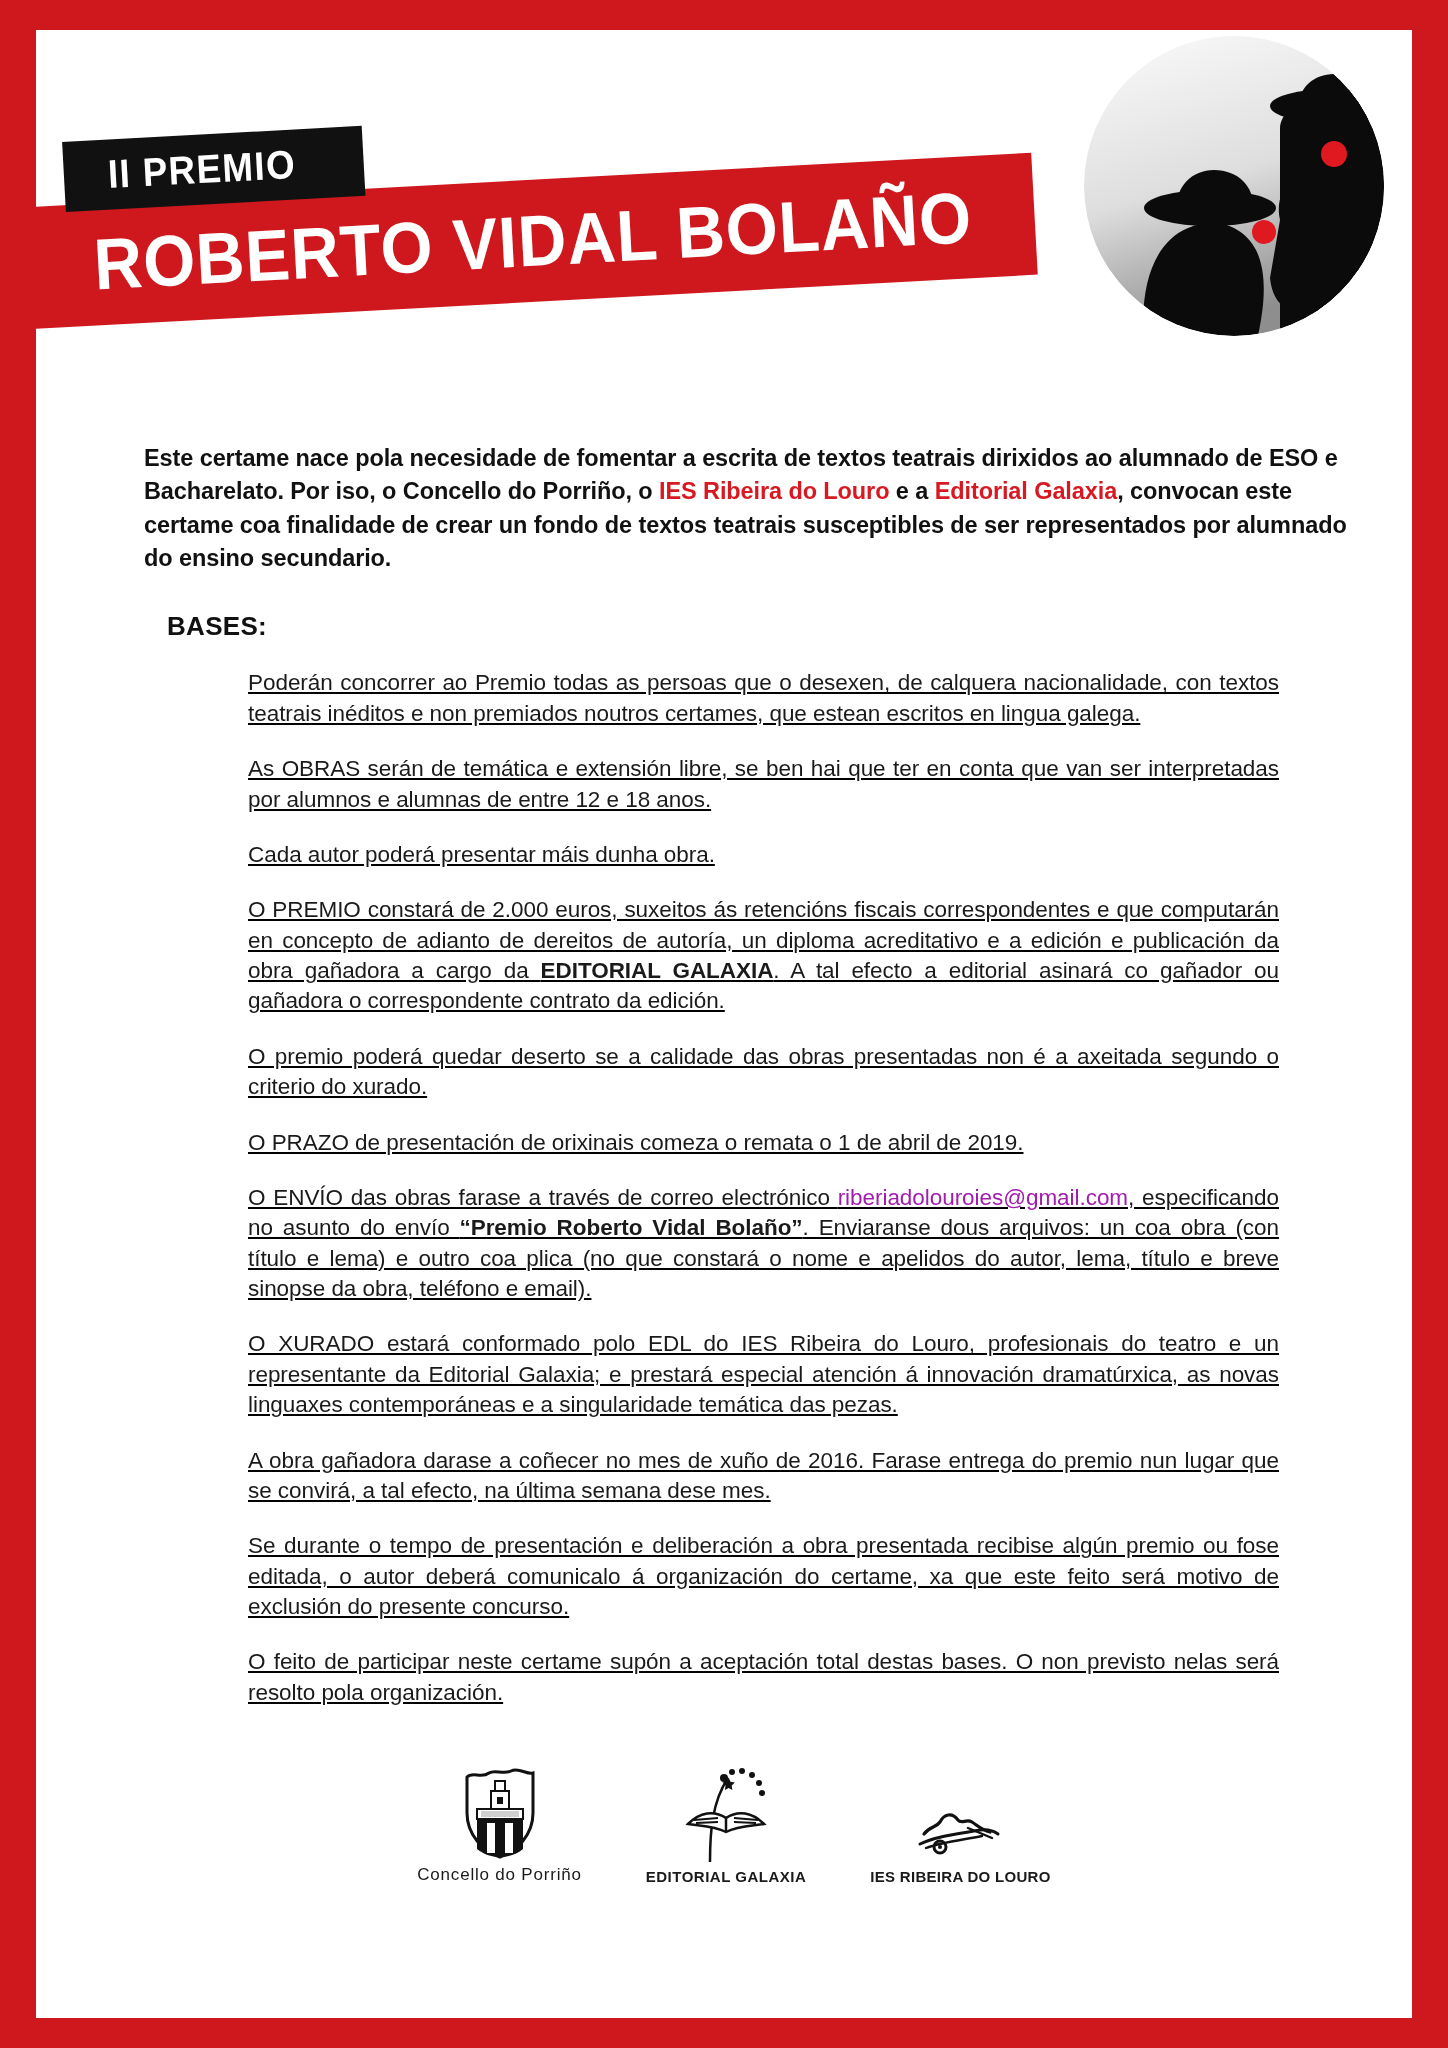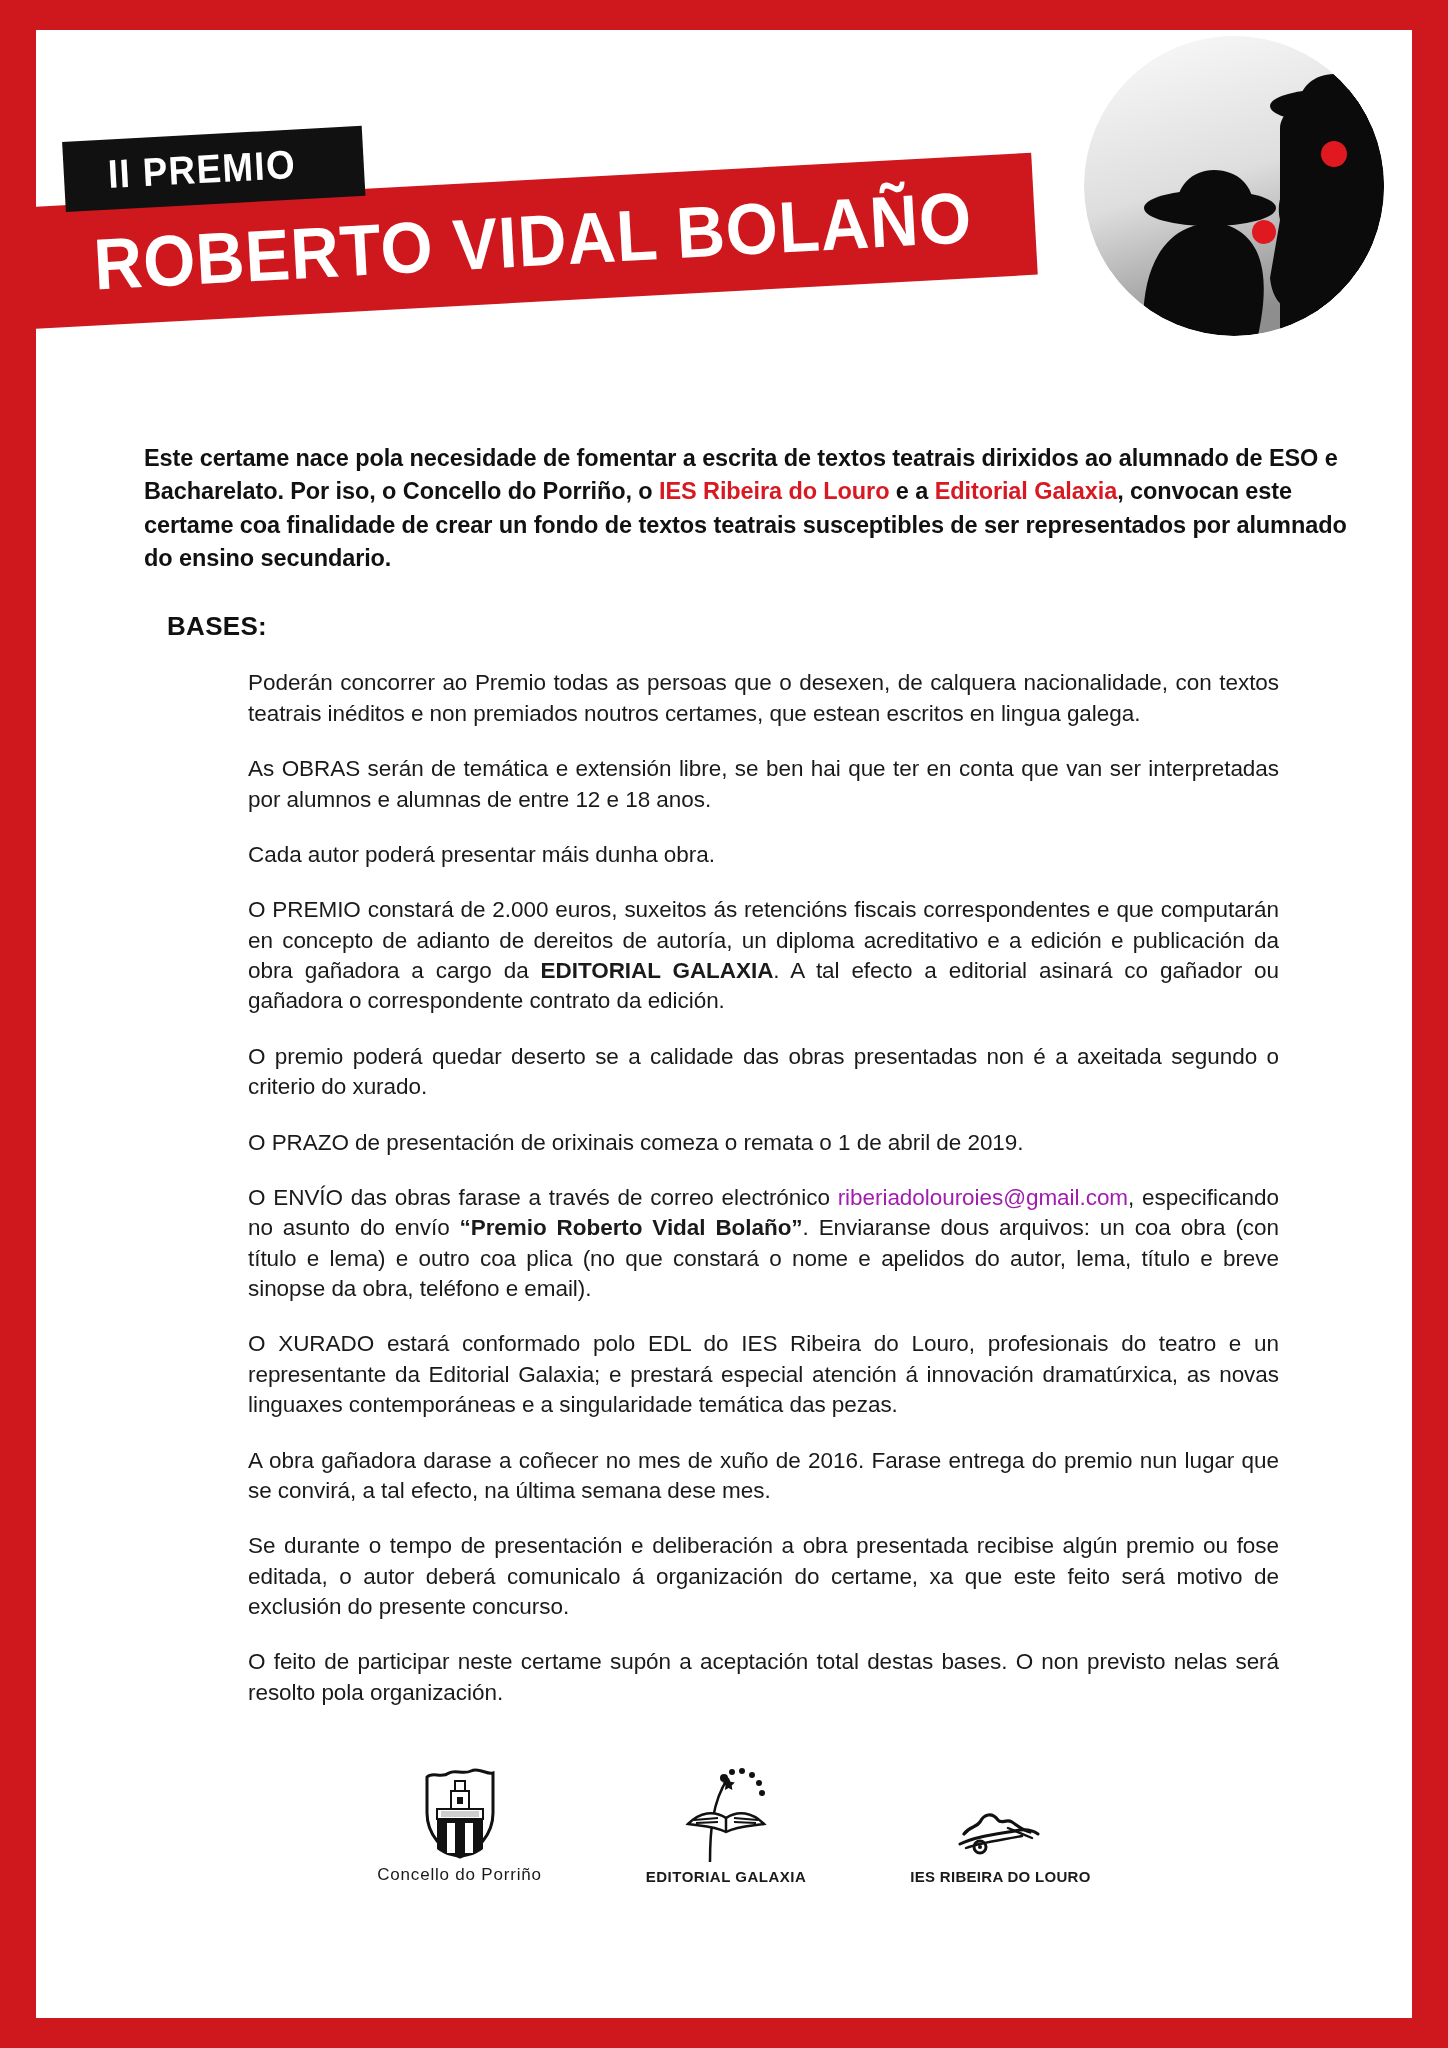--- a/index.html
+++ b/index.html
@@ -127,40 +127,41 @@
     color: #111111;
     margin-top: 36px;
     margin-left: 67px;
     letter-spacing: 0.3px;
   }
 
   .clauses {
     margin-left: 148px;
     margin-right: 89px;
     margin-top: 26px;
+    text-decoration: underline;
   }
 
   .clause {
     font-size: 22.5px;
     line-height: 1.35;
     color: #1a1a1a;
     text-align: justify;
     margin-bottom: 25px;
     letter-spacing: -0.05px;
   }
   .clause:last-child { margin-bottom: 0; }
   .clause b { font-weight: 700; }
   .clause .red { color: #a21caf; }
 
   
   .logos {
     display: flex;
     align-items: flex-end;
     justify-content: center;
-    gap: 104px;
+    gap: 64px;
     margin-top: 54px;
     padding-bottom: 20px;
   }
   .logo { text-align: center; }
   .logo svg { display: block; margin: 0 auto; }
   .logo-caption {
     font-size: 16px;
     color: #1a1a1a;
     margin-top: 6px;
     letter-spacing: 0.4px;

